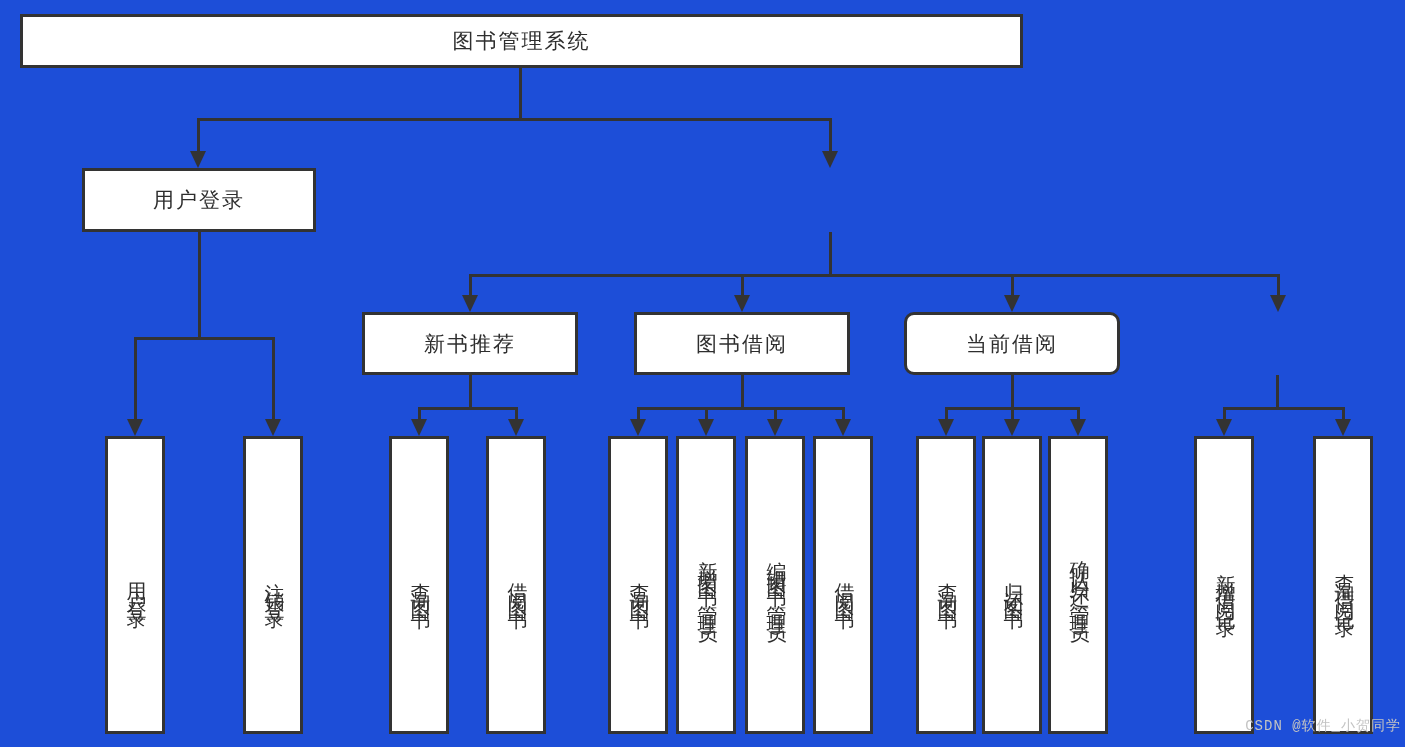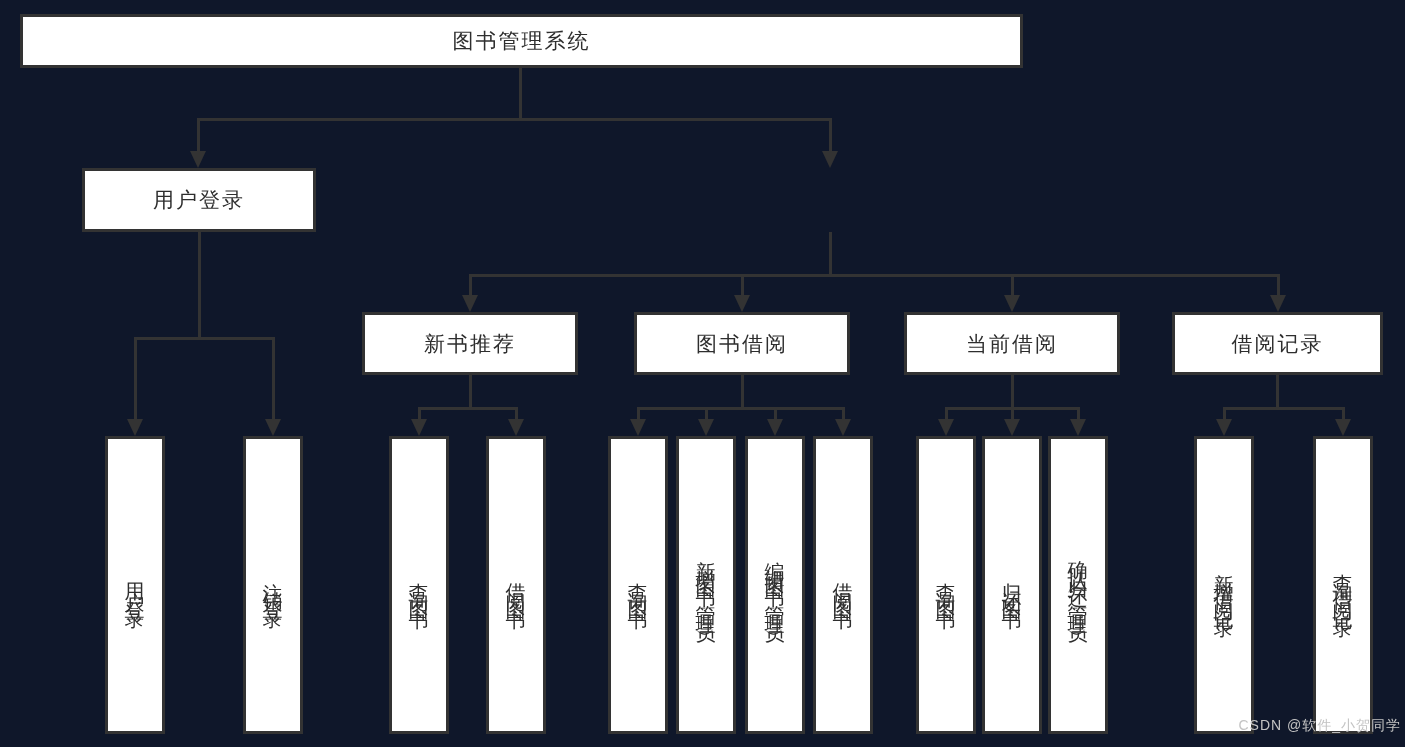--- a/index.html
+++ b/index.html
@@ -1,18 +1,18 @@
 <!DOCTYPE html>
 <html><head>
 <meta charset="utf-8">
 <style>
   html,body { margin:0; padding:0; background:#ffffff; }
   #canvas {
-    position:relative; width:1405px; height:747px; background:#0f172a;
-    font-family:Liberation Sans, sans-serif; overflow:hidden;
+    position:relative; width:1405px; height:747px; background:#1d4ed8;
+    font-family:Liberation Mono, monospace; overflow:hidden;
   }
   .node {
     position:absolute; box-sizing:border-box; background:#ffffff;
     border:3px solid #333333; display:flex; align-items:center; justify-content:center;
     font-size:21px; color:#2e2e2e; letter-spacing:2px; white-space:nowrap;
   }
   .leaf {
     position:absolute; box-sizing:border-box; background:#ffffff;
     border:3px solid #333333; top:436px; width:60px; height:298px;
     display:flex; align-items:center; justify-content:center;
@@ -69,25 +69,22 @@
   <div class="arr" style="left:1004px; top:295px;"></div>
   <div class="line" style="left:1277px; top:274px; width:3px; height:23px;"></div>
   <div class="arr" style="left:1270px; top:295px;"></div>
 
   <div class="node" style="left:634px; top:312px; width:216px; height:63px;">
     <span>图书借阅</span>
   </div>
   <div class="node" style="left:362px; top:312px; width:216px; height:63px;">
     <span>新书推荐</span>
   </div>
-  <div class="node" style="left:904px; top:312px; width:216px; height:63px;">
+  <div class="node" style="left:904px; top:312px; width:216px; height:63px;border-radius:10px;">
     <span>当前借阅</span>
-  </div>
-  <div class="node" style="left:1172px; top:312px; width:211px; height:63px;">
-    <span>借阅记录</span>
   </div>
 
   <div class="line" style="left:469px; top:375px; width:3px; height:34px;"></div>
   <div class="line" style="left:418px; top:407px; width:100px; height:3px;"></div>
   <div class="line" style="left:418px; top:407px; width:3px; height:14px;"></div>
   <div class="arr" style="left:411px; top:419px;"></div>
   <div class="line" style="left:515px; top:407px; width:3px; height:14px;"></div>
   <div class="arr" style="left:508px; top:419px;"></div>
 
   <div class="line" style="left:741px; top:375px; width:3px; height:34px;"></div>

